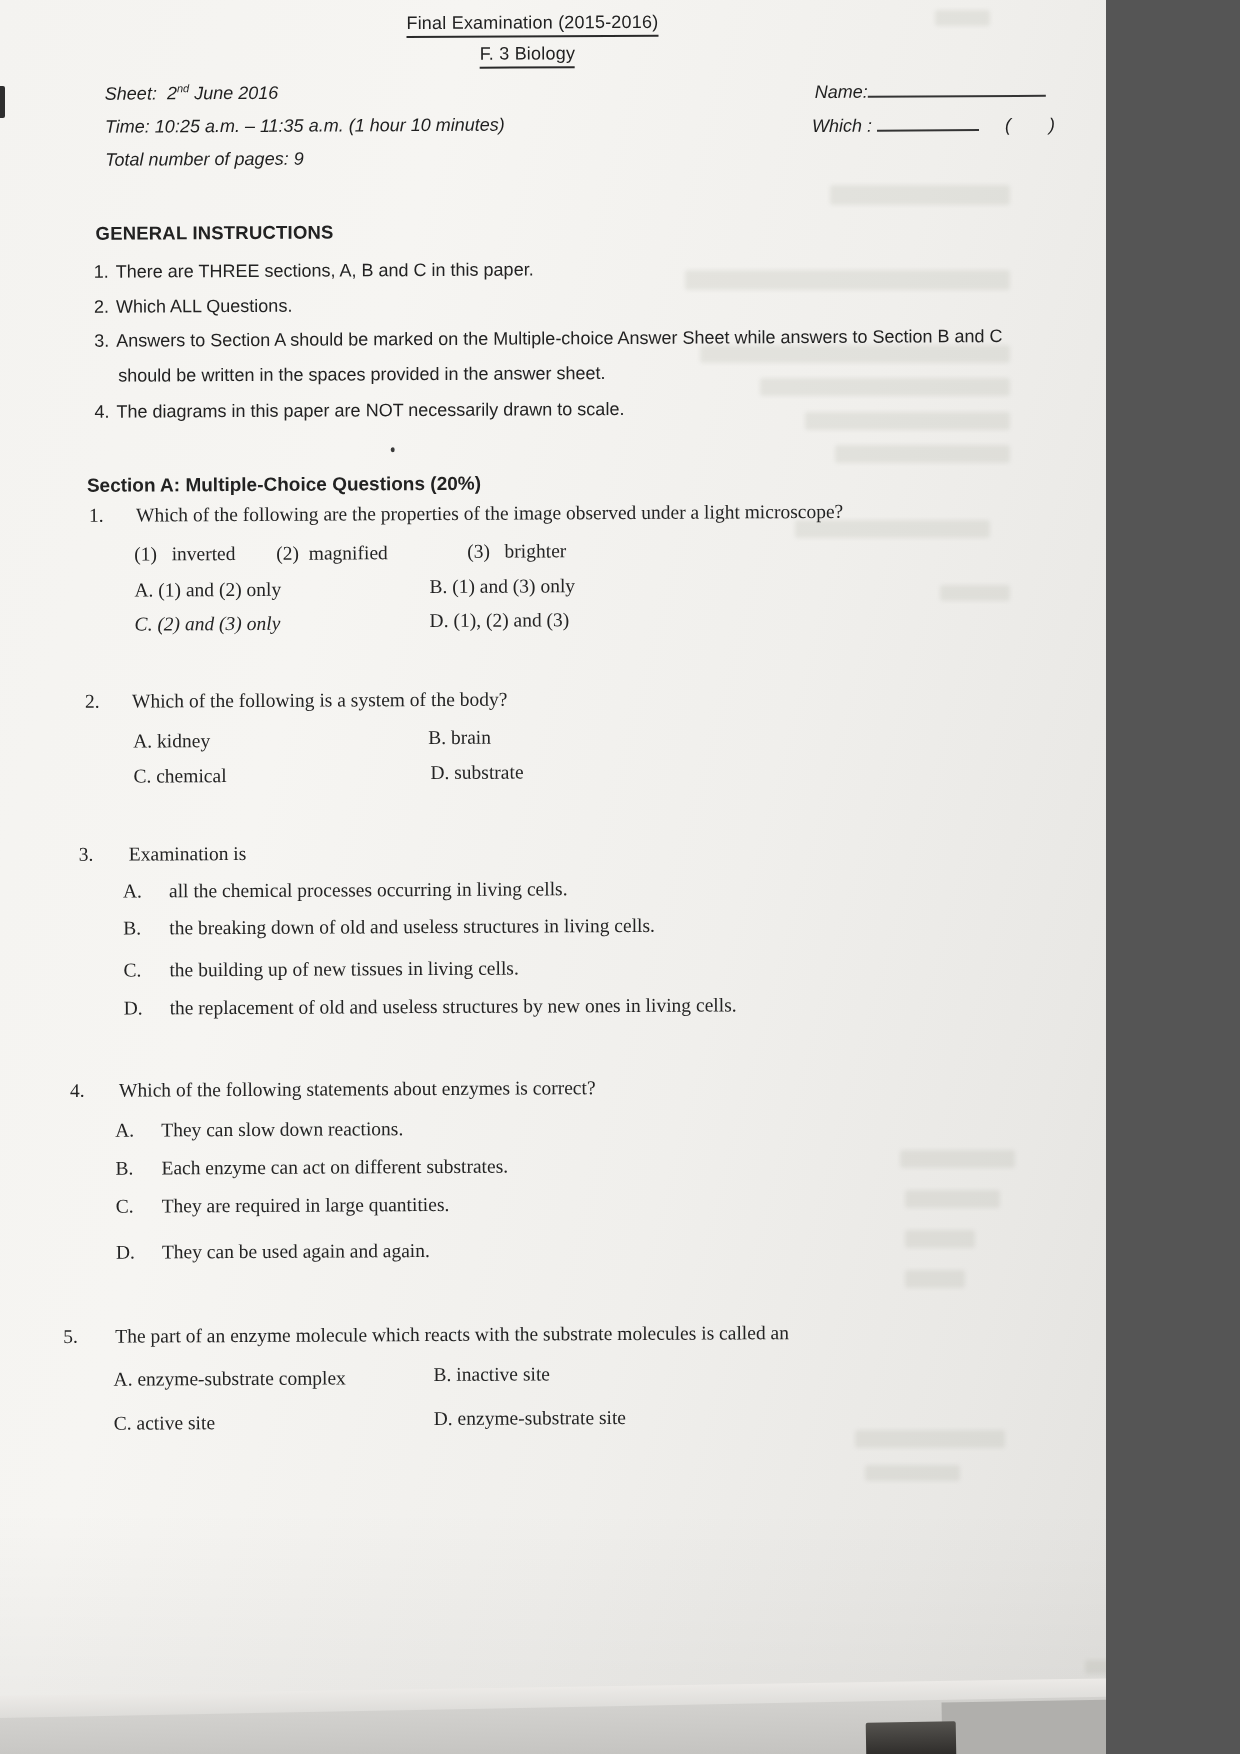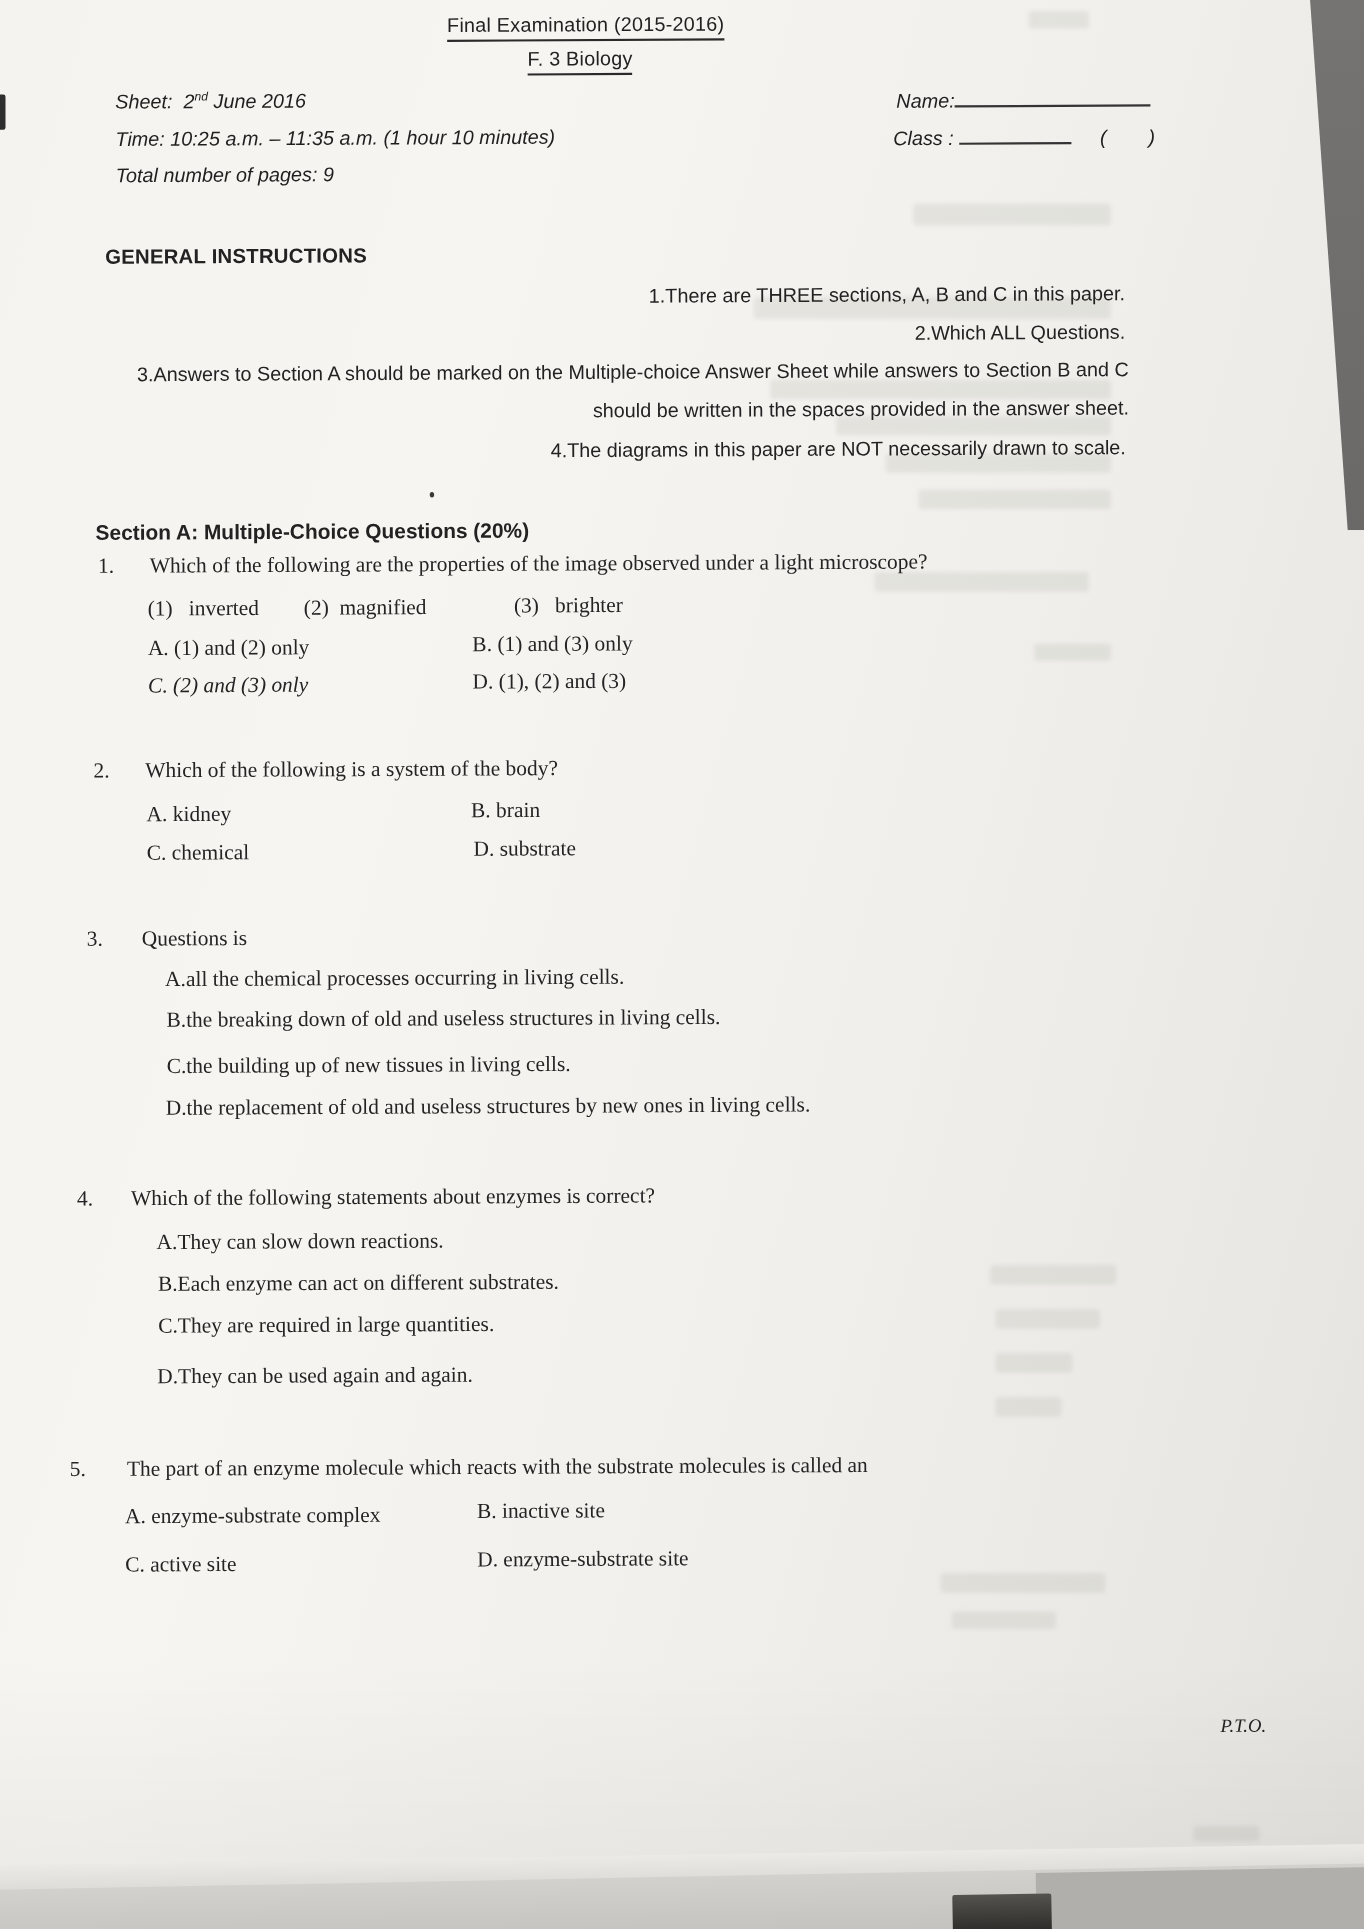--- a/index.html
+++ b/index.html
@@ -1,25 +1,24 @@
 <!DOCTYPE html>
 <html><head>
 <meta charset="utf-8">
 <style>
   html,body{margin:0;padding:0;background:#555;}
   .page{
     position:relative;
-    width:1240px;height:1754px;
+    width:1106px;height:1754px;
     overflow:hidden;
     background:
       linear-gradient(to bottom, rgba(0,0,0,0) 86%, rgba(0,0,0,0.05) 100%),
       linear-gradient(105deg, #f4f3f0 0%, #f6f5f2 30%, #f0efec 62%, #e9e8e5 85%, #e3e2df 100%);
     font-family:"Liberation Sans", sans-serif;
     color:#262626;
-    text-align:right;
   }
   .content{position:absolute;left:0;top:0;width:1240px;height:1754px;transform:rotate(-0.3deg);transform-origin:50% 40%;}
   .abs{position:absolute;white-space:nowrap;}
   .sans{font-family:"Liberation Sans", sans-serif;color:#222;}
   .sans-i{font-family:"Liberation Sans", sans-serif;font-style:italic;color:#1f1f1f;}
   .serif{font-family:"Liberation Serif", serif;color:#242424;}
   .title{font-size:18px;letter-spacing:.2px;border-bottom:2px solid #2a2a2a;padding-bottom:2px;}
   .hdr{font-size:18px;}
   .blank{display:inline-block;border-bottom:2px solid #343434;height:17px;vertical-align:baseline;}
   .instr-h{font-size:18.5px;font-weight:bold;letter-spacing:.2px;}
@@ -64,21 +63,21 @@
   <div class="content">
 
     <div class="abs sans title" style="left:410px;top:12px;">Final Examination (2015-2016)</div>
     <div class="abs sans title" style="left:483px;top:43px;">F. 3 Biology</div>
 
     <div class="abs sans-i hdr" style="left:108px;top:80px;"><span>Sheet:</span>&nbsp;&nbsp;<span>2</span><sup style="font-size:11px;">nd</sup>&nbsp;<span>June 2016</span></div>
     <div class="abs sans-i hdr" style="left:108px;top:114px;">Time: 10:25 a.m. – 11:35 a.m. (1 hour 10 minutes)</div>
     <div class="abs sans-i hdr" style="left:108px;top:147px;">Total number of pages: 9</div>
 
     <div class="abs sans-i hdr" style="left:818px;top:80px;"><span>Name:</span><span class="blank" style="width:178px;"></span></div>
-    <div class="abs sans-i hdr" style="left:815px;top:114px;"><span>Class :</span>&nbsp;<span class="blank" style="width:102px;"></span><span style="margin-left:26px;">(</span><span style="margin-left:38px;">)</span></div>
+    <div class="abs sans-i hdr" style="left:815px;top:114px;"><span>Which :</span>&nbsp;<span class="blank" style="width:102px;"></span><span style="margin-left:26px;">(</span><span style="margin-left:38px;">)</span></div>
 
     <div class="abs sans instr-h" style="left:98px;top:220px;">GENERAL INSTRUCTIONS</div>
     <div class="abs sans instr-item" style="left:96px;top:252px;width:905px;"><span class="instr-num">1.</span><span>There are THREE sections, A, B and C in this paper.</span></div>
     <div class="abs sans instr-item" style="left:96px;top:287px;width:905px;"><span class="instr-num">2.</span><span>Which ALL Questions.</span></div>
     <div class="abs sans instr-item" style="left:96px;top:321px;width:908px;"><span class="instr-num">3.</span><span>Answers to Section A should be marked on the Multiple-choice Answer Sheet while answers to Section B and C should be written in the spaces provided in the answer sheet.</span></div>
     <div class="abs sans instr-item" style="left:96px;top:392px;width:905px;"><span class="instr-num">4.</span><span>The diagrams in this paper are NOT necessarily drawn to scale.</span></div>
 
     <div class="dot" style="left:392px;top:446px;"></div>
 
     <div class="abs sans sec-h" style="left:88px;top:472px;">Section A: Multiple-Choice Questions (20%)</div>
@@ -94,21 +93,21 @@
     <div class="abs serif q" style="left:430px;top:609px;">D. (1), (2) and (3)</div>
 
     <div class="abs serif q" style="left:85px;top:688px;">2.</div>
     <div class="abs serif q" style="left:132px;top:688px;">Which of the following is a system of the body?</div>
     <div class="abs serif q" style="left:133px;top:728px;">A. kidney</div>
     <div class="abs serif q" style="left:428px;top:726px;">B. brain</div>
     <div class="abs serif q" style="left:133px;top:763px;">C. chemical</div>
     <div class="abs serif q" style="left:430px;top:761px;">D. substrate</div>
 
     <div class="abs serif q" style="left:78px;top:841px;">3.</div>
-    <div class="abs serif q" style="left:128px;top:841px;">Questions is</div>
+    <div class="abs serif q" style="left:128px;top:841px;">Examination is</div>
     <div class="abs serif q q3opt" style="left:122px;top:878px;"><span class="letter">A.</span><span>all the chemical processes occurring in living cells.</span></div>
     <div class="abs serif q q3opt" style="left:122px;top:915px;"><span class="letter">B.</span><span>the breaking down of old and useless structures in living cells.</span></div>
     <div class="abs serif q q3opt" style="left:122px;top:957px;"><span class="letter">C.</span><span>the building up of new tissues in living cells.</span></div>
     <div class="abs serif q q3opt" style="left:122px;top:995px;"><span class="letter">D.</span><span>the replacement of old and useless structures by new ones in living cells.</span></div>
 
     <div class="abs serif q" style="left:68px;top:1077px;">4.</div>
     <div class="abs serif q" style="left:117px;top:1077px;">Which of the following statements about enzymes is correct?</div>
     <div class="abs serif q q3opt" style="left:113px;top:1117px;"><span class="letter">A.</span><span>They can slow down reactions.</span></div>
     <div class="abs serif q q3opt" style="left:113px;top:1155px;"><span class="letter">B.</span><span>Each enzyme can act on different substrates.</span></div>
     <div class="abs serif q q3opt" style="left:113px;top:1193px;"><span class="letter">C.</span><span>They are required in large quantities.</span></div>

